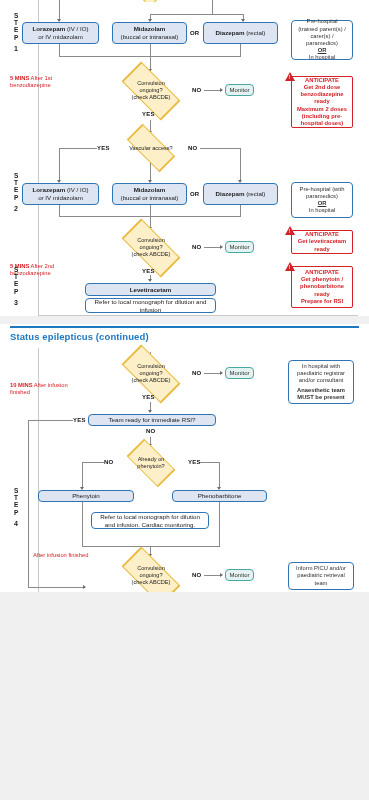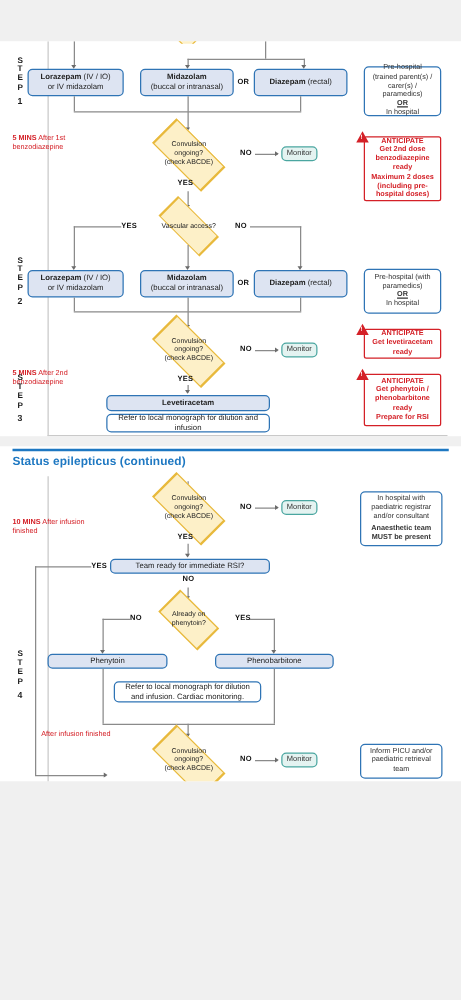--- a/index.html
+++ b/index.html
@@ -7,21 +7,20 @@
     width: 369px; height: 800px;
     background: #f0f0f0;
     font-family: "Liberation Sans", sans-serif;
     overflow: hidden;
   }
   .page {
     position: relative;
     width: 369px; height: 592px;
     background: #ffffff;
     overflow: hidden;
-    margin-top: 33px;
   }
   .vrule { position:absolute; width:1px; background:#c9c9c9; }
   .hrule { position:absolute; height:1px; background:#c9c9c9; }
 
   
   .step-label {
     position: absolute;
     font-size: 6.5px; font-weight: bold; color: #1a1a1a;
     line-height: 7.2px; letter-spacing: .2px;
     text-align: left; width: 14px;

